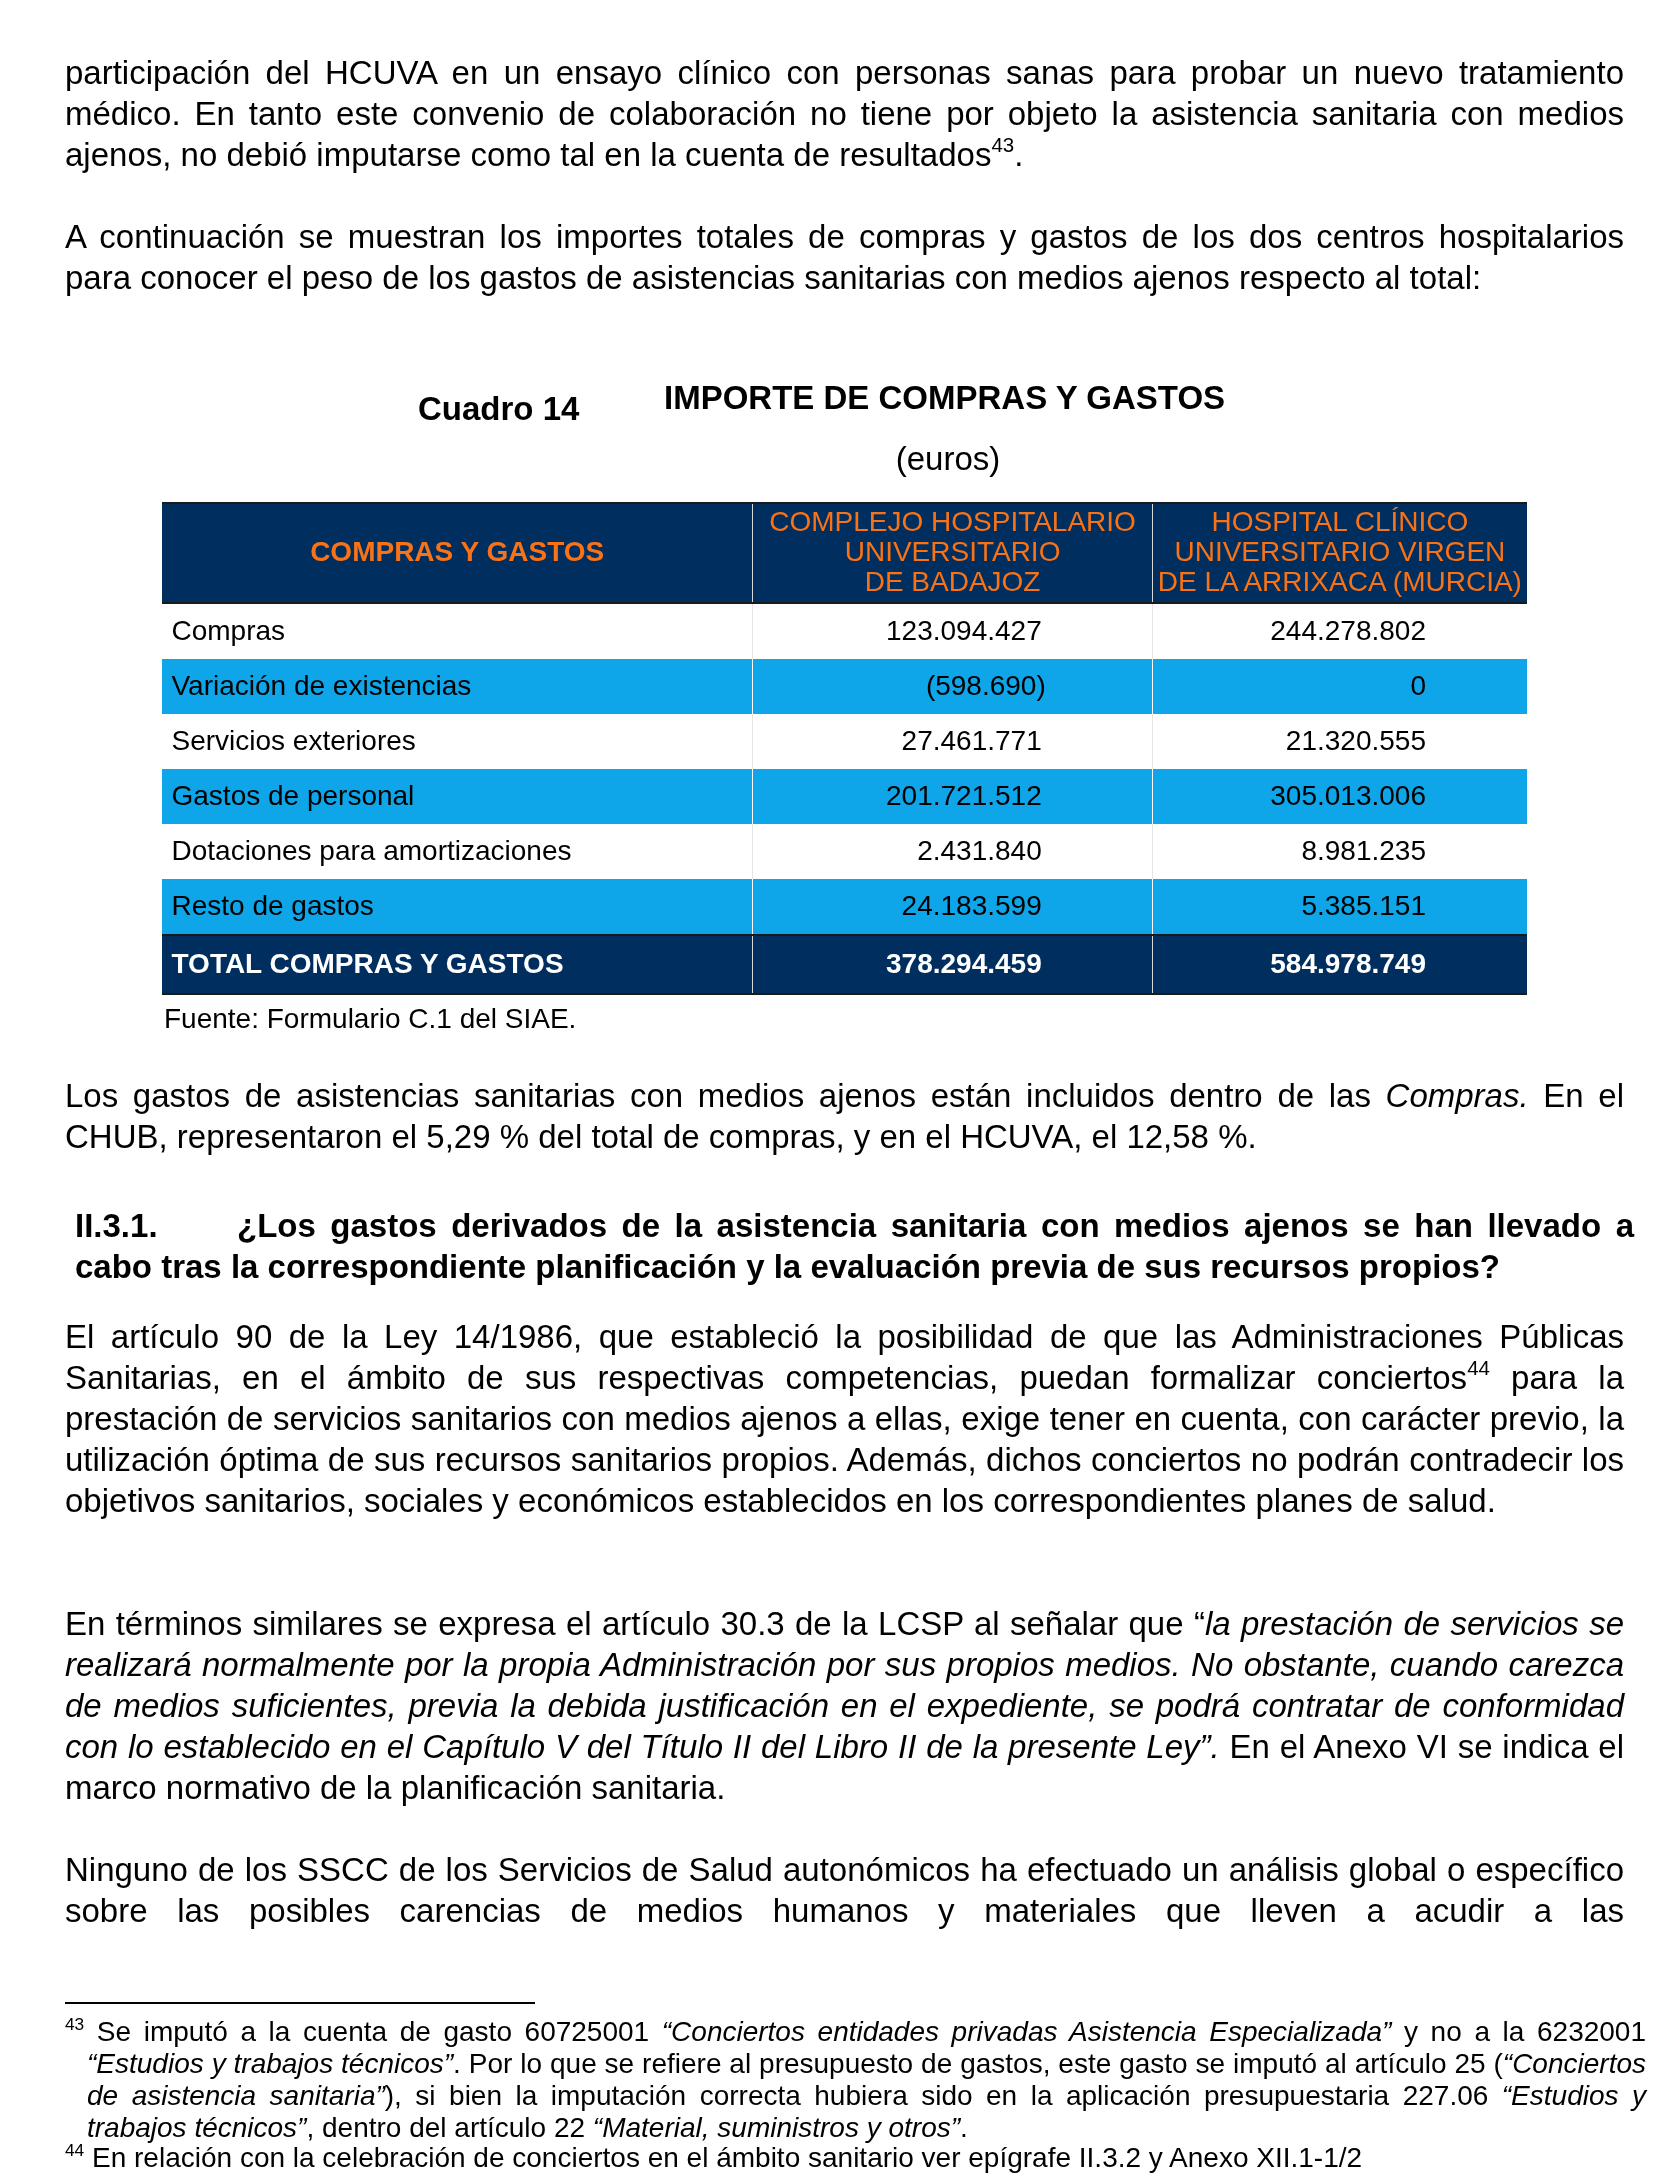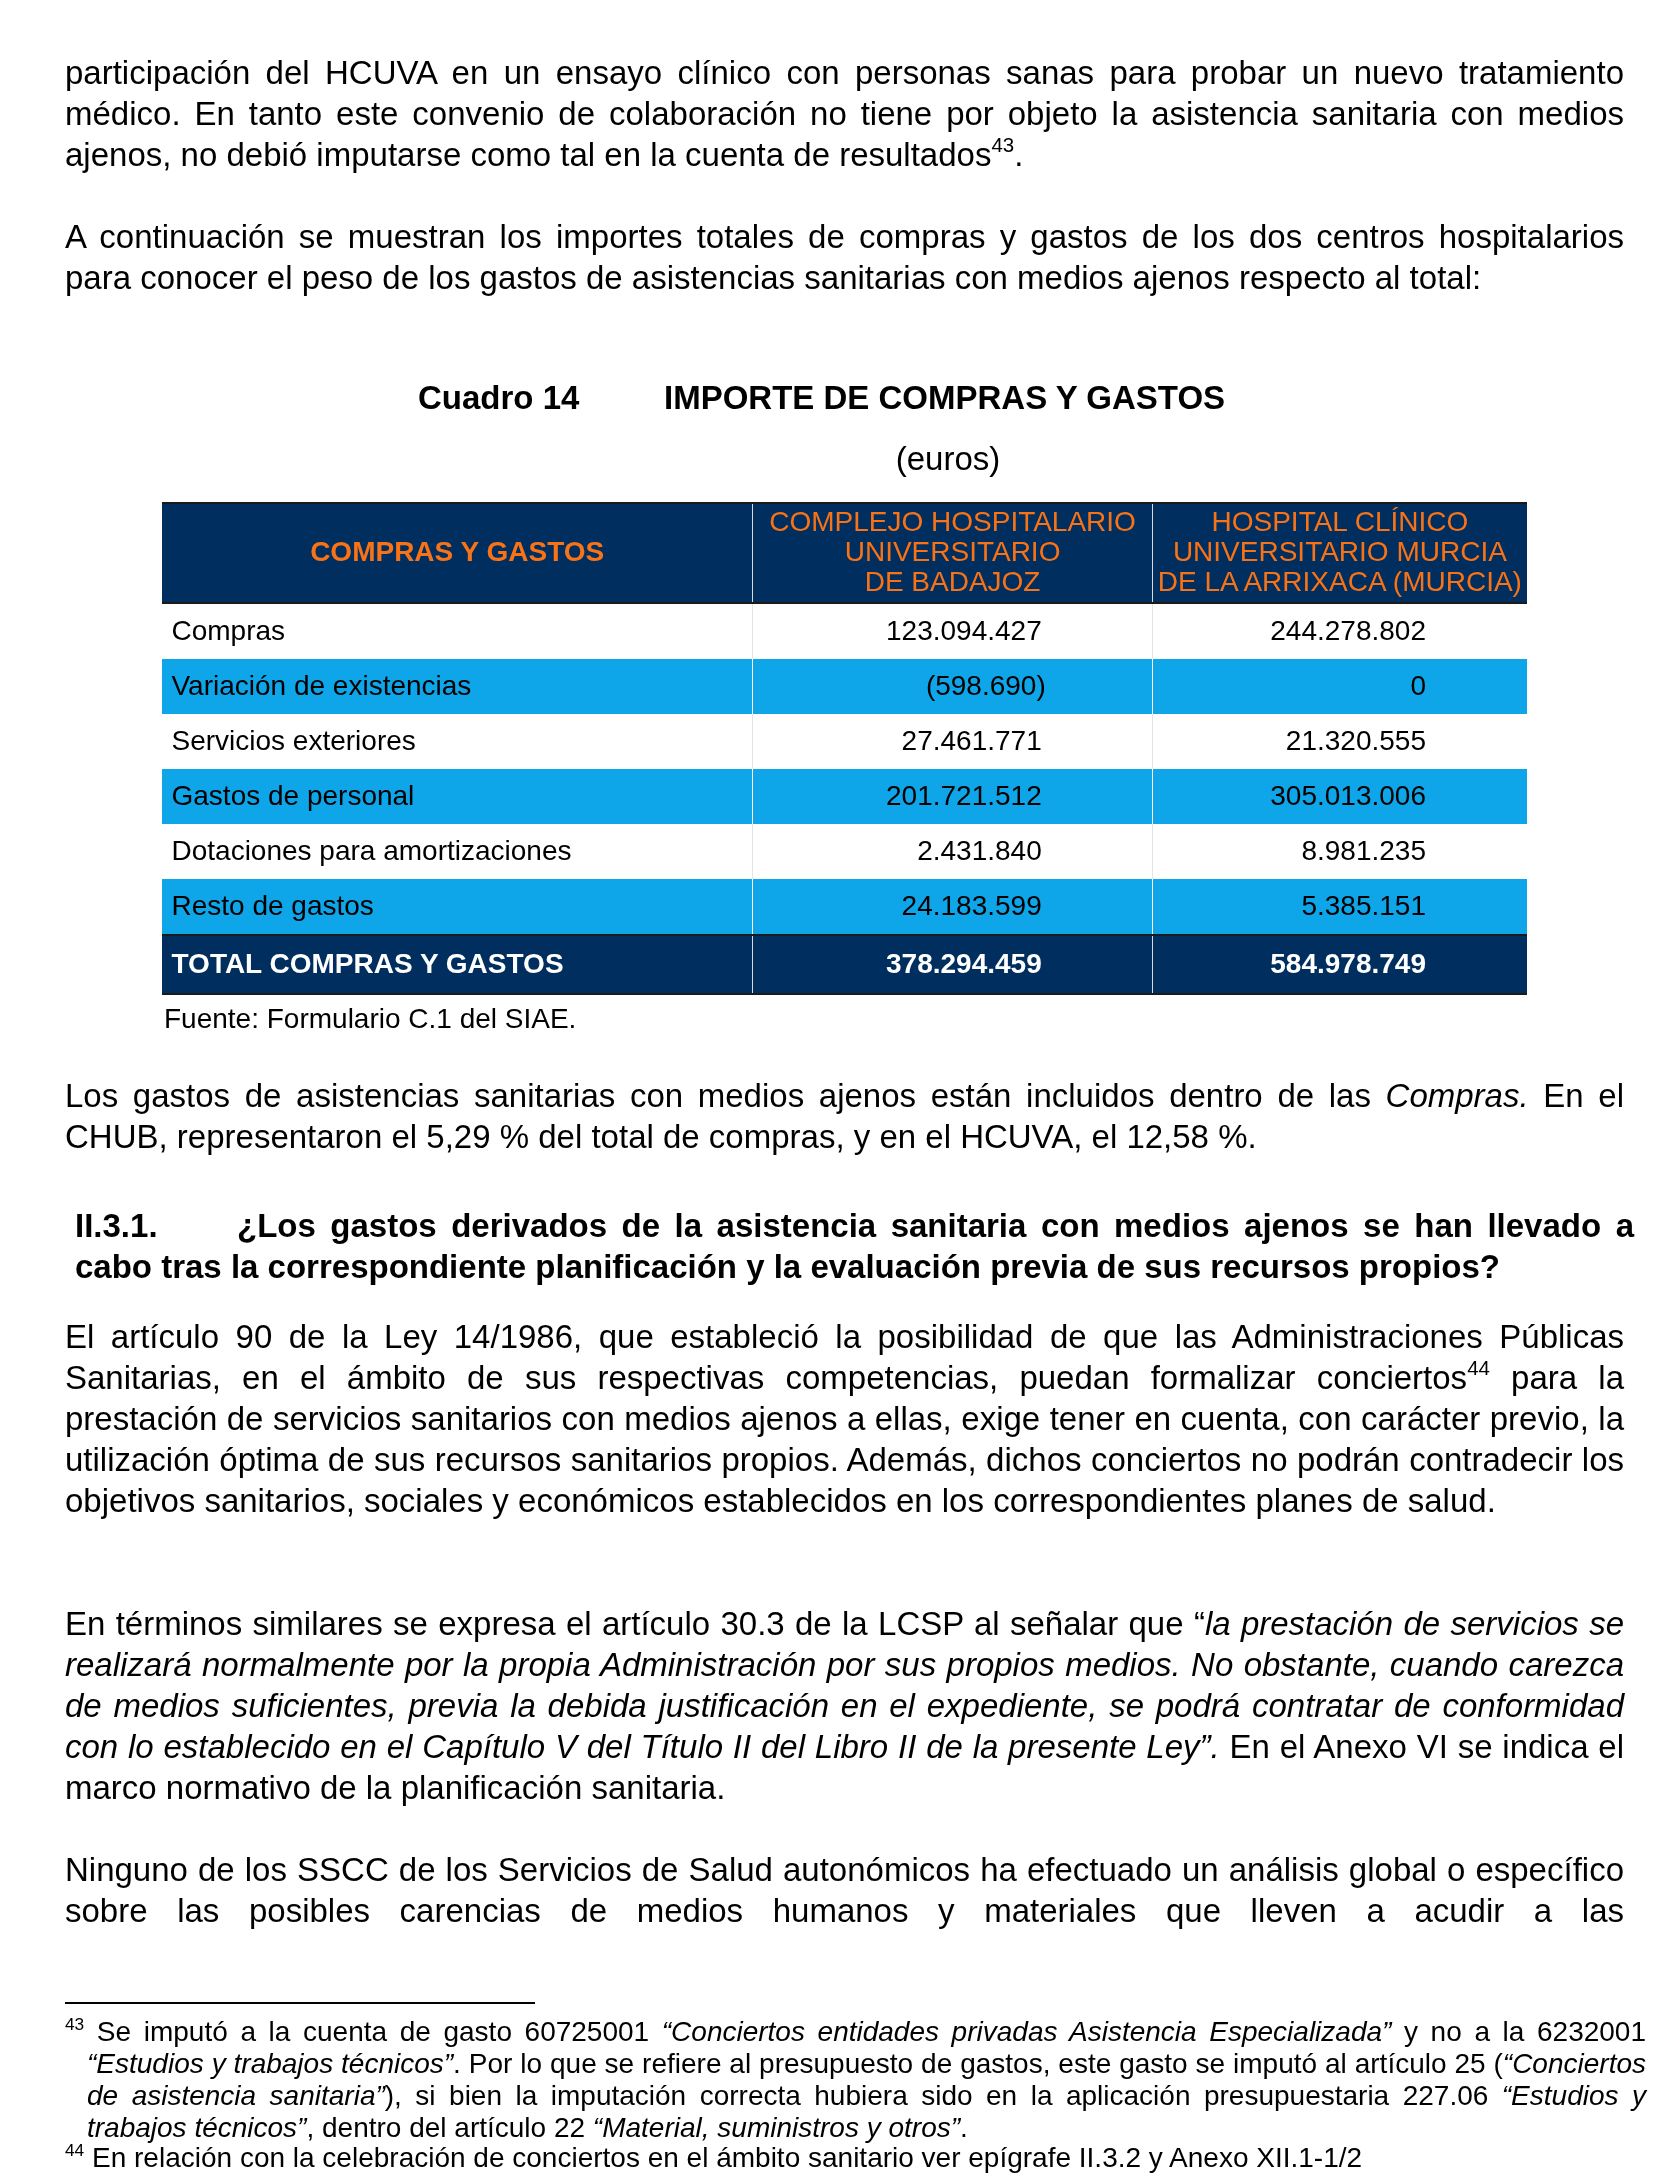--- a/index.html
+++ b/index.html
@@ -58,36 +58,36 @@
   .fn sup { font-size: 17.3px; line-height: 0; vertical-align: 11px; }
   i { font-style: italic; }
 </style>
 </head>
 <body>
 
 <p class="p" style="top:52px;"><span>participación del HCUVA en un ensayo clínico con personas sanas para probar un nuevo tratamiento médico. En tanto este convenio de colaboración no tiene por objeto la asistencia sanitaria con medios ajenos, no debió imputarse como tal en la cuenta de resultados</span><sup>43</sup><span>.</span></p>
 
 <p class="p" style="top:216px;">A continuación se muestran los importes totales de compras y gastos de los dos centros hospitalarios para conocer el peso de los gastos de asistencias sanitarias con medios ajenos respecto al total:</p>
 
-<div class="caption" style="left:418px; top:377px;">Cuadro 14</div>
+<div class="caption" style="left:418px; top:388px;">Cuadro 14</div>
 <div class="caption" style="left:664px; top:377px;">IMPORTE DE COMPRAS Y GASTOS</div>
 <div class="units" style="left:110px; top:438px;">(euros)</div>
 
 <table class="t">
   <thead>
     <tr>
       <th>COMPRAS Y GASTOS</th>
       <th>
         <div>COMPLEJO HOSPITALARIO</div>
         <div>UNIVERSITARIO</div>
         <div>DE BADAJOZ</div>
       </th>
       <th>
         <div>HOSPITAL CLÍNICO</div>
-        <div>UNIVERSITARIO MURCIA</div>
+        <div>UNIVERSITARIO VIRGEN</div>
         <div>DE LA ARRIXACA (MURCIA)</div>
       </th>
     </tr>
   </thead>
   <tbody>
     <tr>
       <td>Compras</td>
       <td class="num">123.094.427</td>
       <td class="num2">244.278.802</td>
     </tr>

